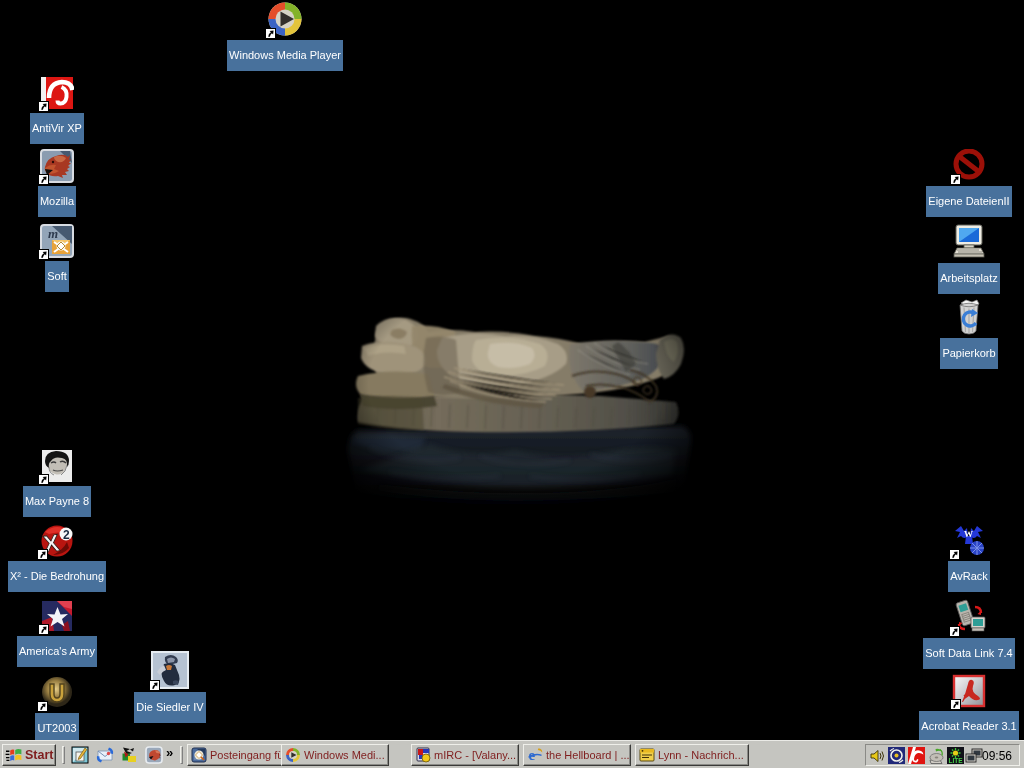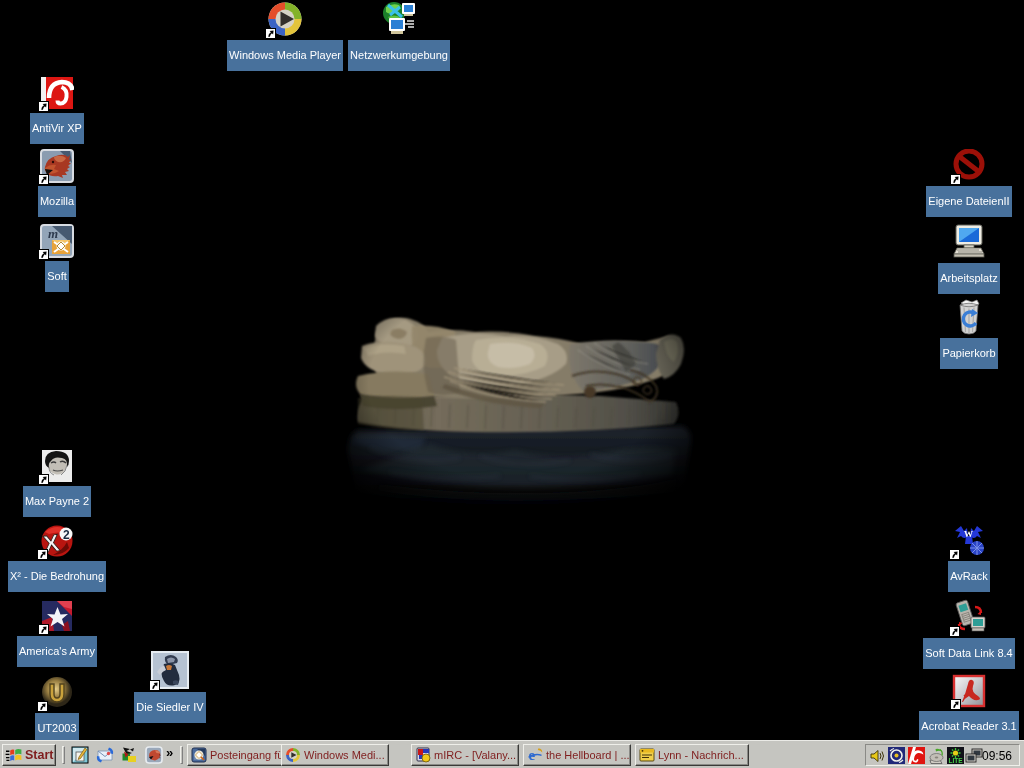--- a/index.html
+++ b/index.html
@@ -134,42 +134,20 @@
       </svg>
       <span class="sc">
           <svg width="9" height="9" viewBox="0 0 9 9">
             <path d="M7.6 1.4 L3.6 1.9 L4.9 3.2 Q2.4 4.6 2.2 7.8 L3.9 7.8 Q4.2 5.4 5.9 4.2 L7.1 5.4 Z" fill="#000"></path>
           </svg>
         </span>
     </span>
     <span class="t">Windows Media Player</span>
   </div>
 
-  <div class="ic" style="left:339px;top:1px;width:120px;">
-    <span class="g" style="width:34px;height:36px;">
-      <svg width="34" height="36" viewBox="0 0 34 36">
-        <circle cx="12" cy="12" r="11" fill="#1b7f2a"></circle>
-        <path d="M4 6 Q10 2 17 4 Q20 8 14 11 Q8 14 4 11 Z" fill="#6fd24c"></path>
-        <path d="M6 16 Q12 13 18 16 Q16 21 10 20 Z" fill="#5cc441"></path>
-        <path d="M6 4 L20 16 M8 14 L18 6" stroke="#39c0e8" stroke-width="3"></path>
-        <g>
-          <rect x="20" y="2" width="13" height="11" rx="1" fill="#fff"></rect>
-          <rect x="22" y="4" width="9" height="7" fill="#2a7fd4"></rect>
-          <rect x="22" y="13" width="9" height="2" fill="#cfc49a"></rect>
-        </g>
-        <g>
-          <rect x="7" y="17" width="16" height="13" rx="1" fill="#fff"></rect>
-          <rect x="9" y="19" width="12" height="9" fill="#2a7fd4"></rect>
-          <rect x="9" y="30" width="12" height="3" fill="#cfc49a"></rect>
-        </g>
-        <path d="M25 20 h7 M23 23 h9 M26 26 h6" stroke="#e8e8e8" stroke-width="1.6"></path>
-      </svg>
-    </span>
-    <span class="t">Netzwerkumgebung</span>
-  </div>
 
   <div class="ic" style="left:-3px;top:74px;">
     <span class="g" style="width:34px;height:36px;">
       <svg width="34" height="36" viewBox="0 0 34 36">
         <rect x="1" y="3" width="6" height="24" fill="#f2f2f2"></rect>
         <rect x="6" y="3" width="27" height="32" fill="#dd1612"></rect>
         <path d="M9 24 Q9 9 22 8 Q31 8 32.5 16" fill="none" stroke="#fff" stroke-width="4.6"></path>
         <path d="M21.5 13 Q27.5 15.5 26.5 23 Q25.5 29.5 20.5 29.5 Q17.5 29.5 17.5 26.5" fill="none" stroke="#fff" stroke-width="4"></path>
       </svg>
       <span class="sc">
@@ -233,21 +211,21 @@
         <path d="M11 14 Q14 12 16 14 M20 13 Q23 11 26 14" stroke="#3a3a3a" stroke-width="1.4" fill="none"></path>
         <path d="M13 21 Q17 23 23 21" stroke="#4a4a4a" stroke-width="1.2" fill="none"></path>
         <path d="M9 18 Q9 24 14 26 M27 16 Q26 23 21 26" stroke="#8a8a8a" stroke-width="1" fill="none"></path>
       </svg>
       <span class="sc">
           <svg width="9" height="9" viewBox="0 0 9 9">
             <path d="M7.6 1.4 L3.6 1.9 L4.9 3.2 Q2.4 4.6 2.2 7.8 L3.9 7.8 Q4.2 5.4 5.9 4.2 L7.1 5.4 Z" fill="#000"></path>
           </svg>
         </span>
     </span>
-    <span class="t">Max Payne 2</span>
+    <span class="t">Max Payne 8</span>
   </div>
 
   <div class="ic" style="left:-3px;top:524px;">
     <span class="g" style="width:36px;height:34px;">
       <svg width="36" height="34" viewBox="0 0 36 34">
         <circle cx="18" cy="17" r="15.5" fill="#b81510"></circle>
         <path d="M6 8 Q14 1 24 4 Q30 7 31 12 Q22 6 10 10 Z" fill="#e03028"></path>
         <path d="M30 24 Q24 31 14 31 Q24 26 28 18 Z" fill="#6e0a06"></path>
         <text x="4" y="27" font-size="24" font-weight="bold" fill="#f4f4f4" stroke="#2a1a14" stroke-width="0.8" font-family="Liberation Sans" transform="rotate(-8 18 17)">X</text>
         <circle cx="27" cy="10" r="6.5" fill="#f8f8f8"></circle>
@@ -403,21 +381,21 @@
         <path d="M30 12 l0 4 l-3.5 -1 Z" fill="#d81818"></path>
         <path d="M14 30 Q8 30 8 25" fill="none" stroke="#d81818" stroke-width="2.4"></path>
         <path d="M8 27 l0 -4 l3.5 1 Z" fill="#d81818"></path>
       </svg>
       <span class="sc">
           <svg width="9" height="9" viewBox="0 0 9 9">
             <path d="M7.6 1.4 L3.6 1.9 L4.9 3.2 Q2.4 4.6 2.2 7.8 L3.9 7.8 Q4.2 5.4 5.9 4.2 L7.1 5.4 Z" fill="#000"></path>
           </svg>
         </span>
     </span>
-    <span class="t">Soft Data Link 8.4</span>
+    <span class="t">Soft Data Link 7.4</span>
   </div>
 
   <div class="ic" style="left:909px;top:674px;">
     <span class="g" style="width:34px;height:34px;">
       <svg width="34" height="34" viewBox="0 0 34 34">
         <defs>
             <linearGradient id="acg" x1="0" y1="0" x2="1" y2="1">
               <stop offset="0" stop-color="#f8f8f8"></stop>
               <stop offset="0.5" stop-color="#c8c8cc"></stop>
               <stop offset="1" stop-color="#8f9096"></stop>

